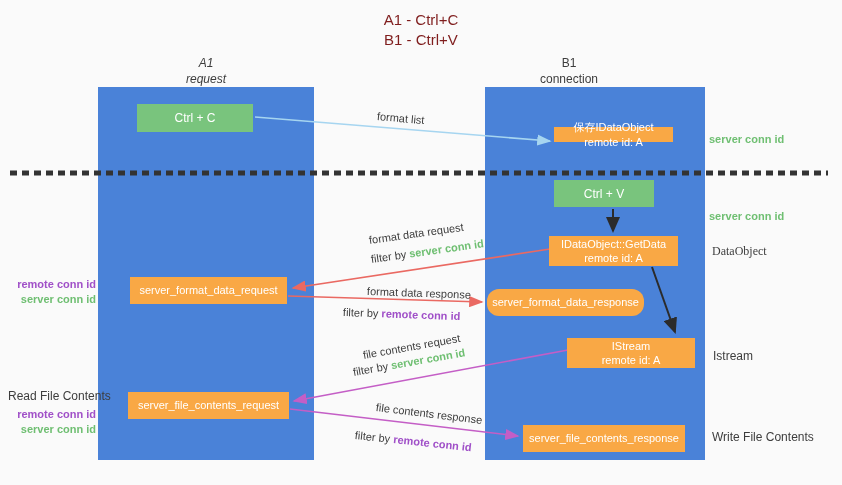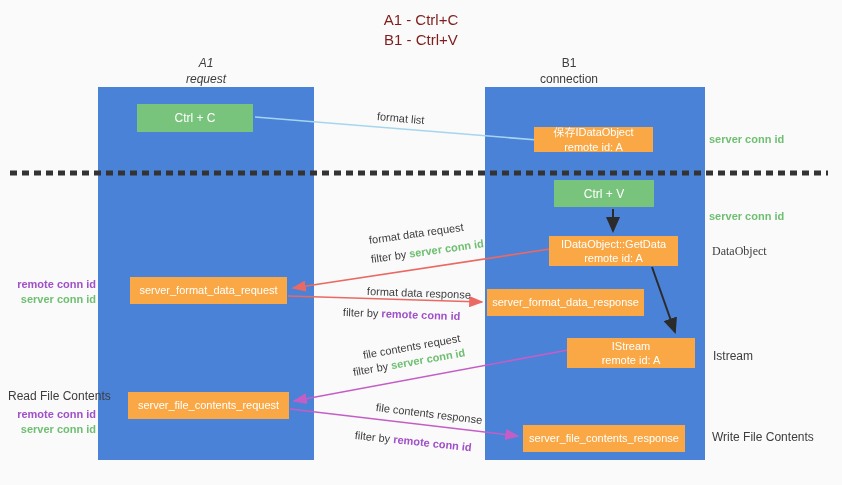--- a/index.html
+++ b/index.html
@@ -80,39 +80,39 @@
 
     <line x1="568" y1="350" x2="294" y2="401" stroke="#c45ec6" stroke-width="1.6" marker-end="url(#ah-mag)"></line>
 
     <line x1="290" y1="409" x2="518" y2="436" stroke="#c45ec6" stroke-width="1.6" marker-end="url(#ah-mag)"></line>
   </svg>
 
   <div class="box green-box" style="left:137px; top:104px; width:116px; height:28px;">
     <span>Ctrl + C</span>
   </div>
 
-  <div class="box orange-box" style="left:534px; top:127px; width:119px; height:25px;">
+  <div class="box orange-box" style="left:554px; top:127px; width:119px; height:15px;">
     <div>保存IDataObject</div>
     <div>remote id: A</div>
   </div>
 
   <div class="box green-box" style="left:554px; top:180px; width:100px; height:27px;">
     <span>Ctrl + V</span>
   </div>
 
   <div class="box orange-box" style="left:549px; top:236px; width:129px; height:30px;">
     <div>IDataObject::GetData</div>
     <div>remote id: A</div>
   </div>
 
   <div class="box orange-box" style="left:130px; top:277px; width:157px; height:27px;">
     <span>server_format_data_request</span>
   </div>
 
-  <div class="box orange-box" style="left:487px; top:289px; width:157px; height:27px;">
+  <div class="box orange-box" style="left:487px; top:289px; width:157px; height:27px;border-radius:12px;">
     <span>server_format_data_response</span>
   </div>
 
   <div class="box orange-box" style="left:567px; top:338px; width:128px; height:30px;">
     <div>IStream</div>
     <div>remote id: A</div>
   </div>
 
   <div class="box orange-box" style="left:128px; top:392px; width:161px; height:27px;">
     <span>server_file_contents_request</span>

